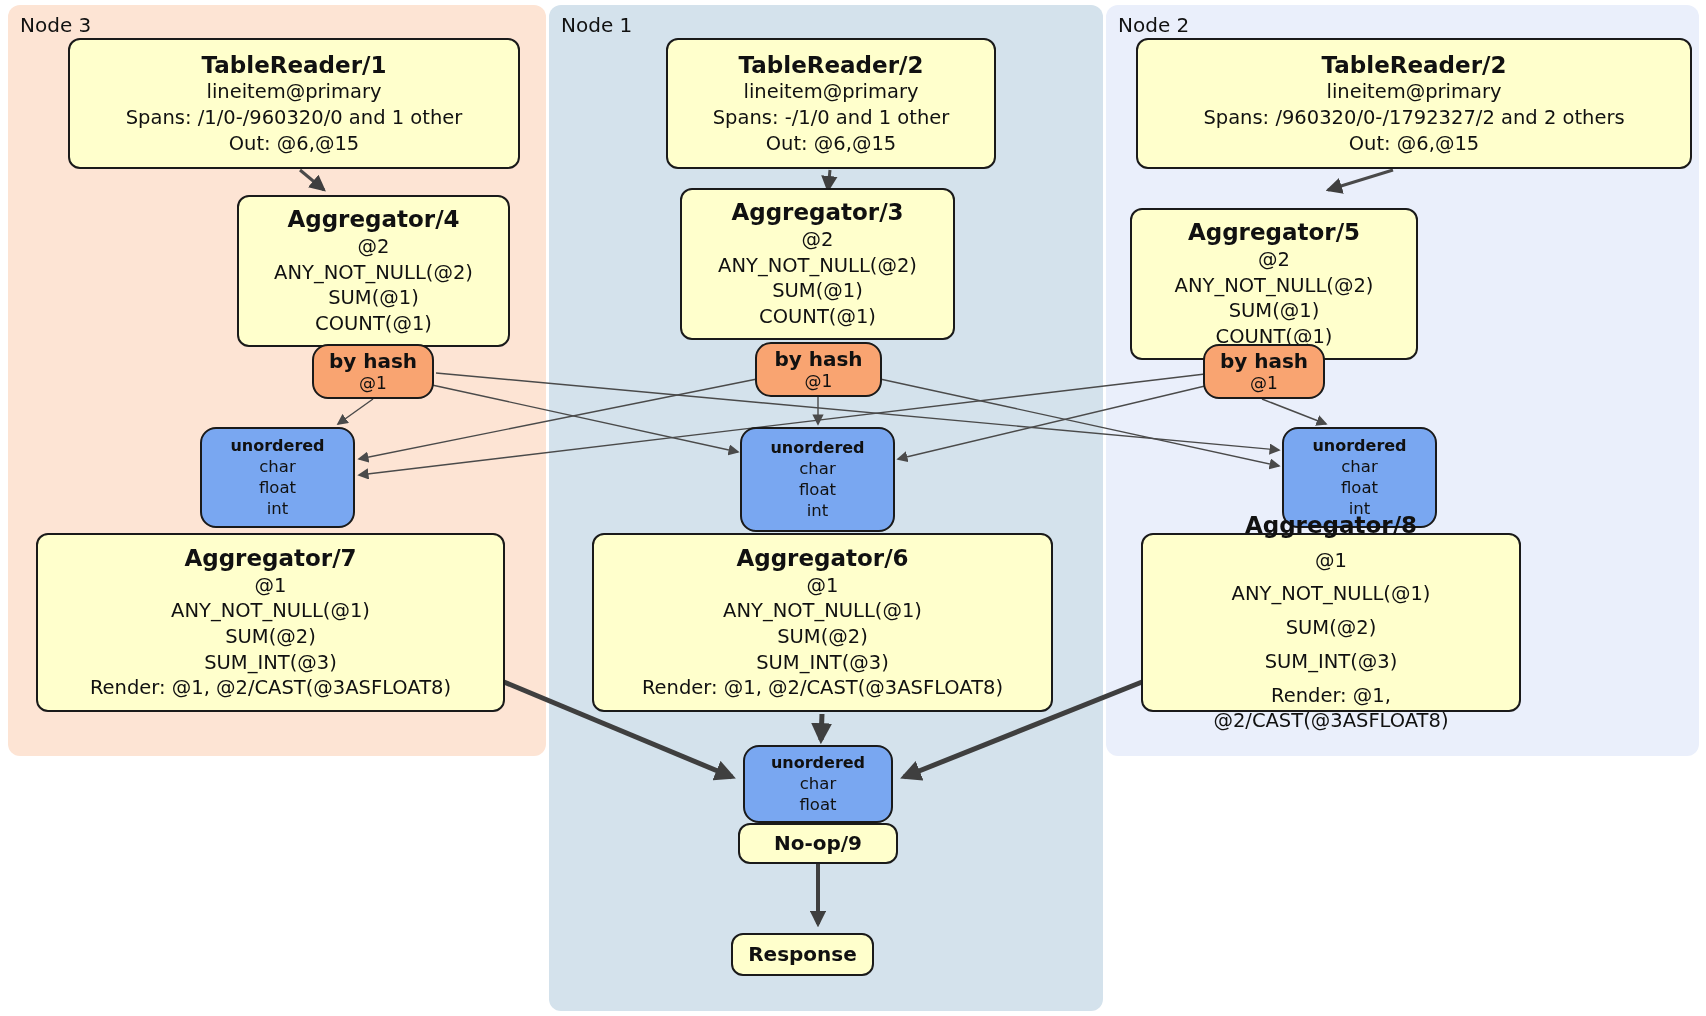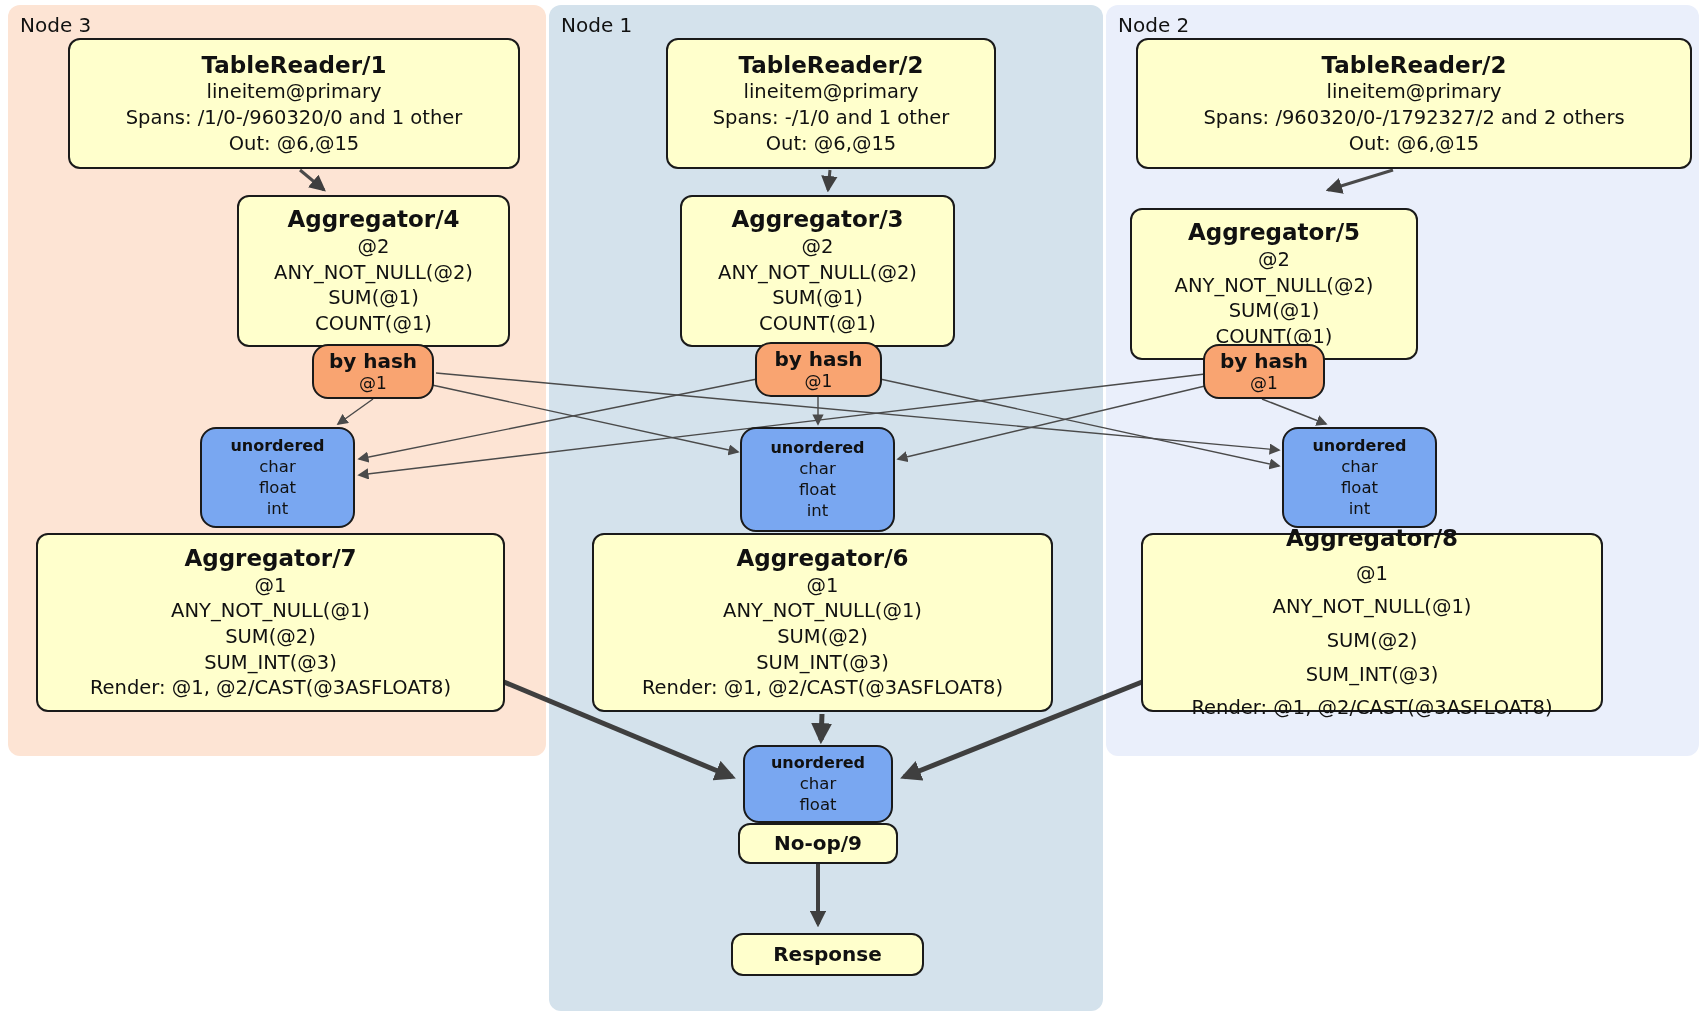--- a/index.html
+++ b/index.html
@@ -129,21 +129,21 @@
     <span class="line">Render: @1, @2/CAST(@3ASFLOAT8)</span>
   </div>
 
   <div class="box" style="left:666px;top:38px;width:330px;height:131px;">
     <span class="title">TableReader/2</span>
     <span class="line">lineitem@primary</span>
     <span class="line">Spans: -/1/0 and 1 other</span>
     <span class="line">Out: @6,@15</span>
   </div>
 
-  <div class="box" style="left:680px;top:195px;width:275px;height:152px;">
+  <div class="box" style="left:680px;top:188px;width:275px;height:152px;">
     <span class="title">Aggregator/3</span>
     <span class="line">@2</span>
     <span class="line">ANY_NOT_NULL(@2)</span>
     <span class="line">SUM(@1)</span>
     <span class="line">COUNT(@1)</span>
   </div>
 
   <div class="box router" style="left:755px;top:342px;width:127px;height:55px;">
     <span class="title">by hash</span>
     <span class="line">@1</span>
@@ -185,36 +185,36 @@
     <span class="line">@1</span>
   </div>
 
   <div class="box sync" style="left:1282px;top:427px;width:155px;height:101px;">
     <span class="title">unordered</span>
     <span class="line">char</span>
     <span class="line">float</span>
     <span class="line">int</span>
   </div>
 
-  <div class="box" style="left:1141px;top:533px;width:462px;height:179px;gap:8px;">
+  <div class="box" style="left:1141px;top:533px;width:380px;height:179px;gap:8px;">
     <span class="title">Aggregator/8</span>
     <span class="line">@1</span>
     <span class="line">ANY_NOT_NULL(@1)</span>
     <span class="line">SUM(@2)</span>
     <span class="line">SUM_INT(@3)</span>
     <span class="line">Render: @1, @2/CAST(@3ASFLOAT8)</span>
   </div>
 
   <div class="box sync" style="left:743px;top:745px;width:150px;height:78px;">
     <span class="title">unordered</span>
     <span class="line">char</span>
     <span class="line">float</span>
   </div>
 
   <div class="box small-box" style="left:738px;top:823px;width:160px;height:41px;">
     <span class="title">No-op/9</span>
   </div>
 
-  <div class="box small-box" style="left:731px;top:933px;width:193px;height:43px;">
+  <div class="box small-box" style="left:731px;top:933px;width:143px;height:43px;">
     <span class="title">Response</span>
   </div>
 
 </div>
 
 </body></html>

